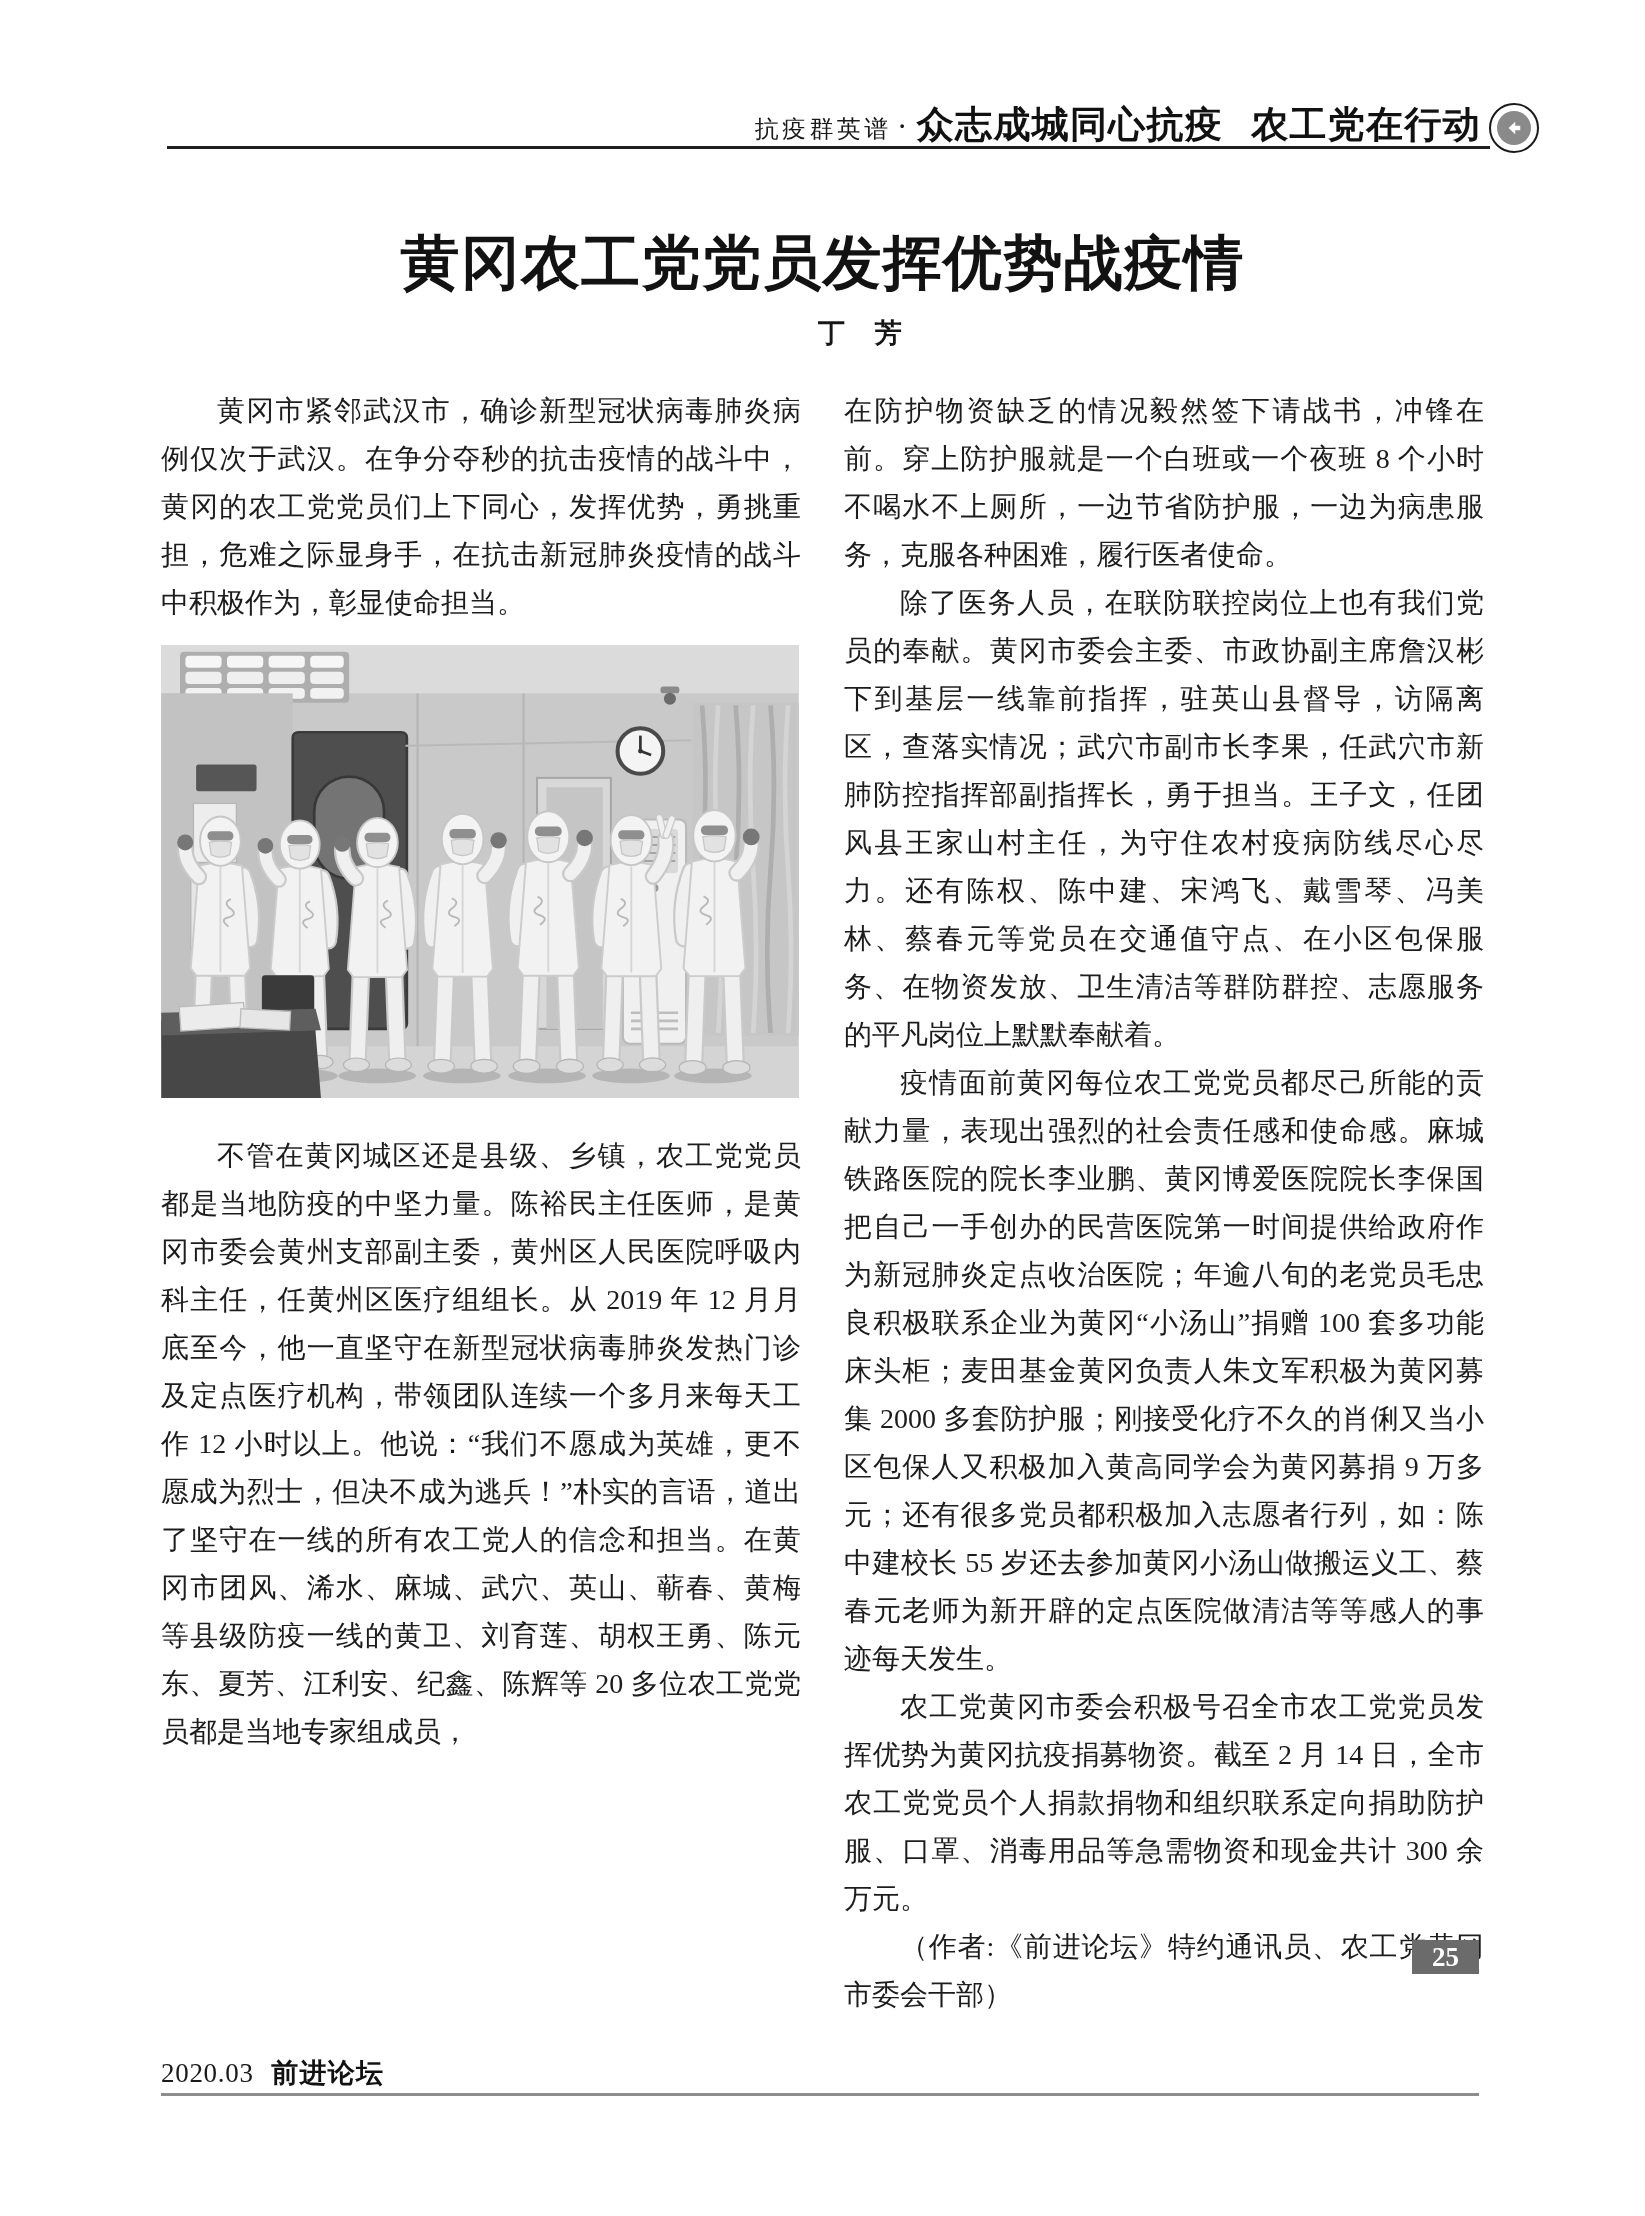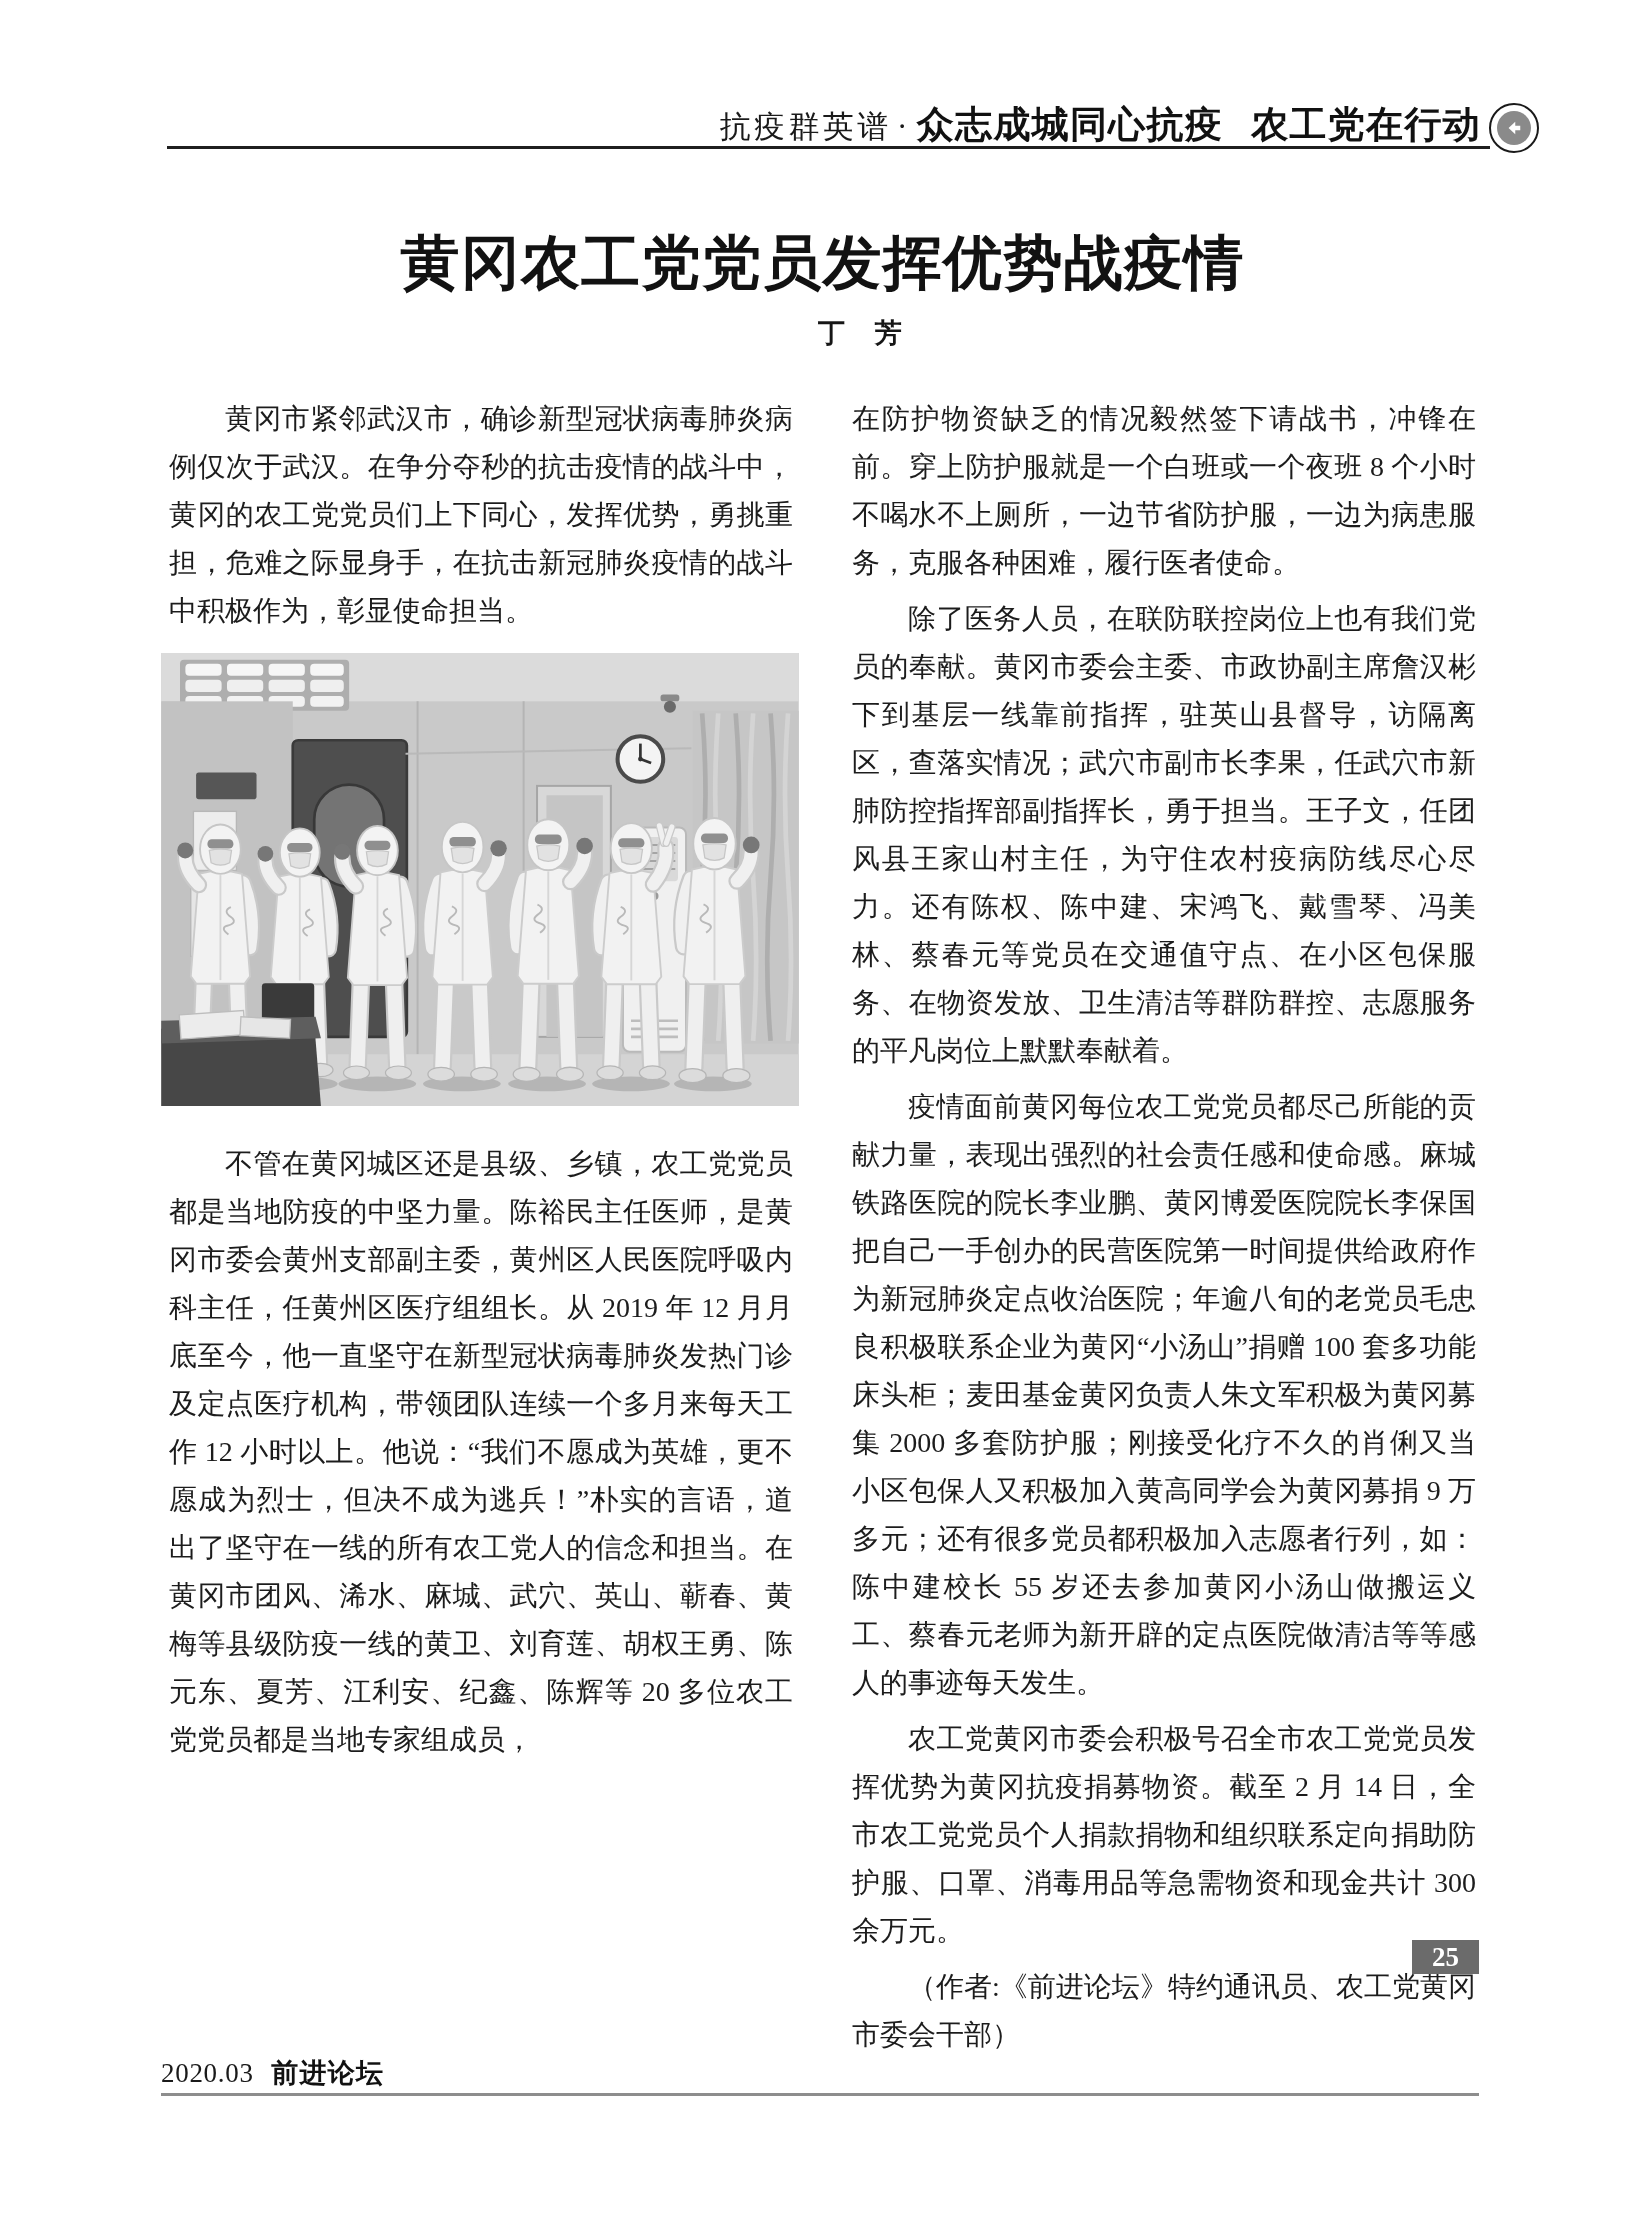--- a/index.html
+++ b/index.html
@@ -18,21 +18,21 @@
     position: absolute;
     top: 106px;
     left: 161px;
     width: 1320px;
     text-align: right;
     white-space: nowrap;
     line-height: 38px;
   }
   .kicker {
     font-family: "Liberation Serif", "DejaVu Serif", serif;
-    font-size: 31px;
+    font-size: 24px;
     letter-spacing: 3.4px;
     color: #1a1a1a;
   }
   .strap-sep {
     font-size: 31px;
     margin: 0 9.4px 0 5.4px;
     color: #1a1a1a;
   }
   .strap-main, .strap-sub {
     font-family: "Liberation Sans", "DejaVu Sans", sans-serif;
@@ -109,21 +109,21 @@
     position: absolute;
     top: 387px;
     width: 640px;
     font-size: 28px;
     line-height: 48px;
     text-align: justify;
     color: #1c1c1c;
   }
   .col-left  { left: 161px;  }
   .col-right { left: 844px; }
-  .col p { margin: 8px; text-indent: 2em; }
+  .col p { margin: 0; text-indent: 2em; }
   .col p.no-indent { text-indent: 0; }
 
   .photo-figure {
     margin: 18px 0 34px 0;
     width: 638px;
     height: 453px;
   }
   .photo-figure svg { display: block; }
 
   

